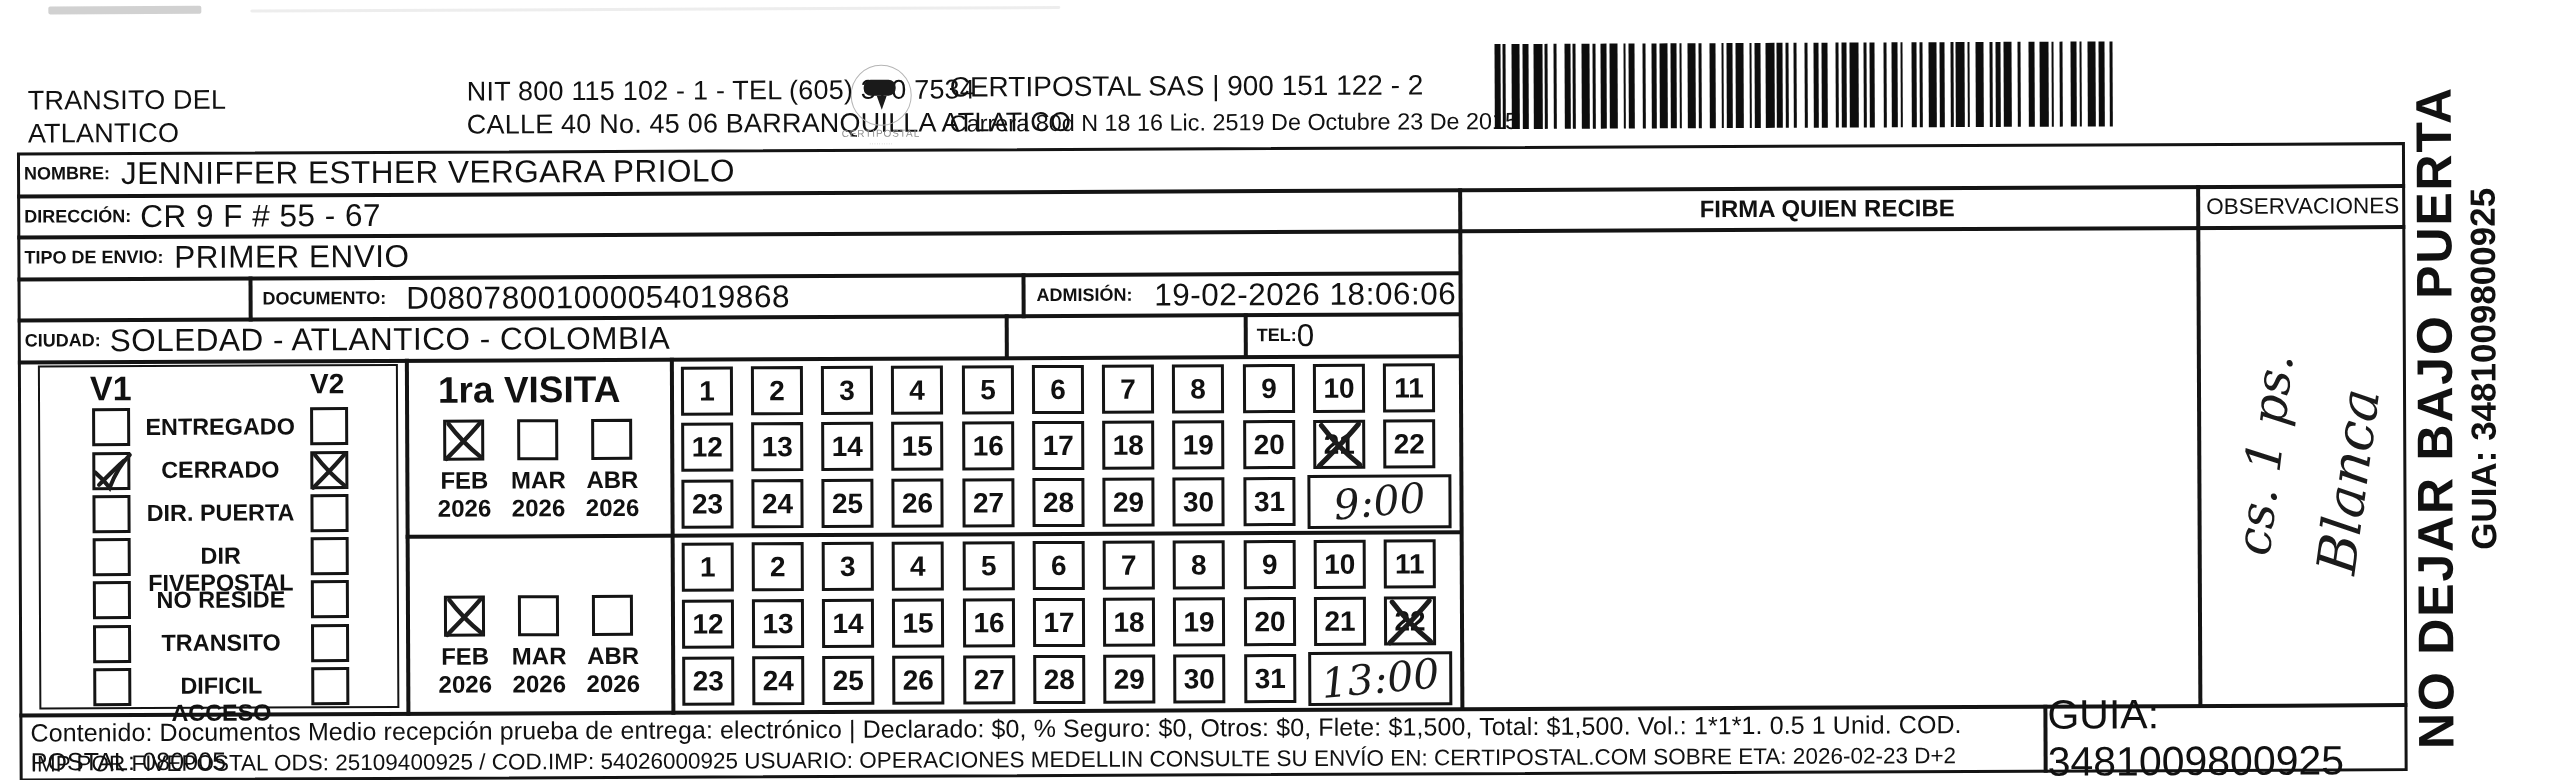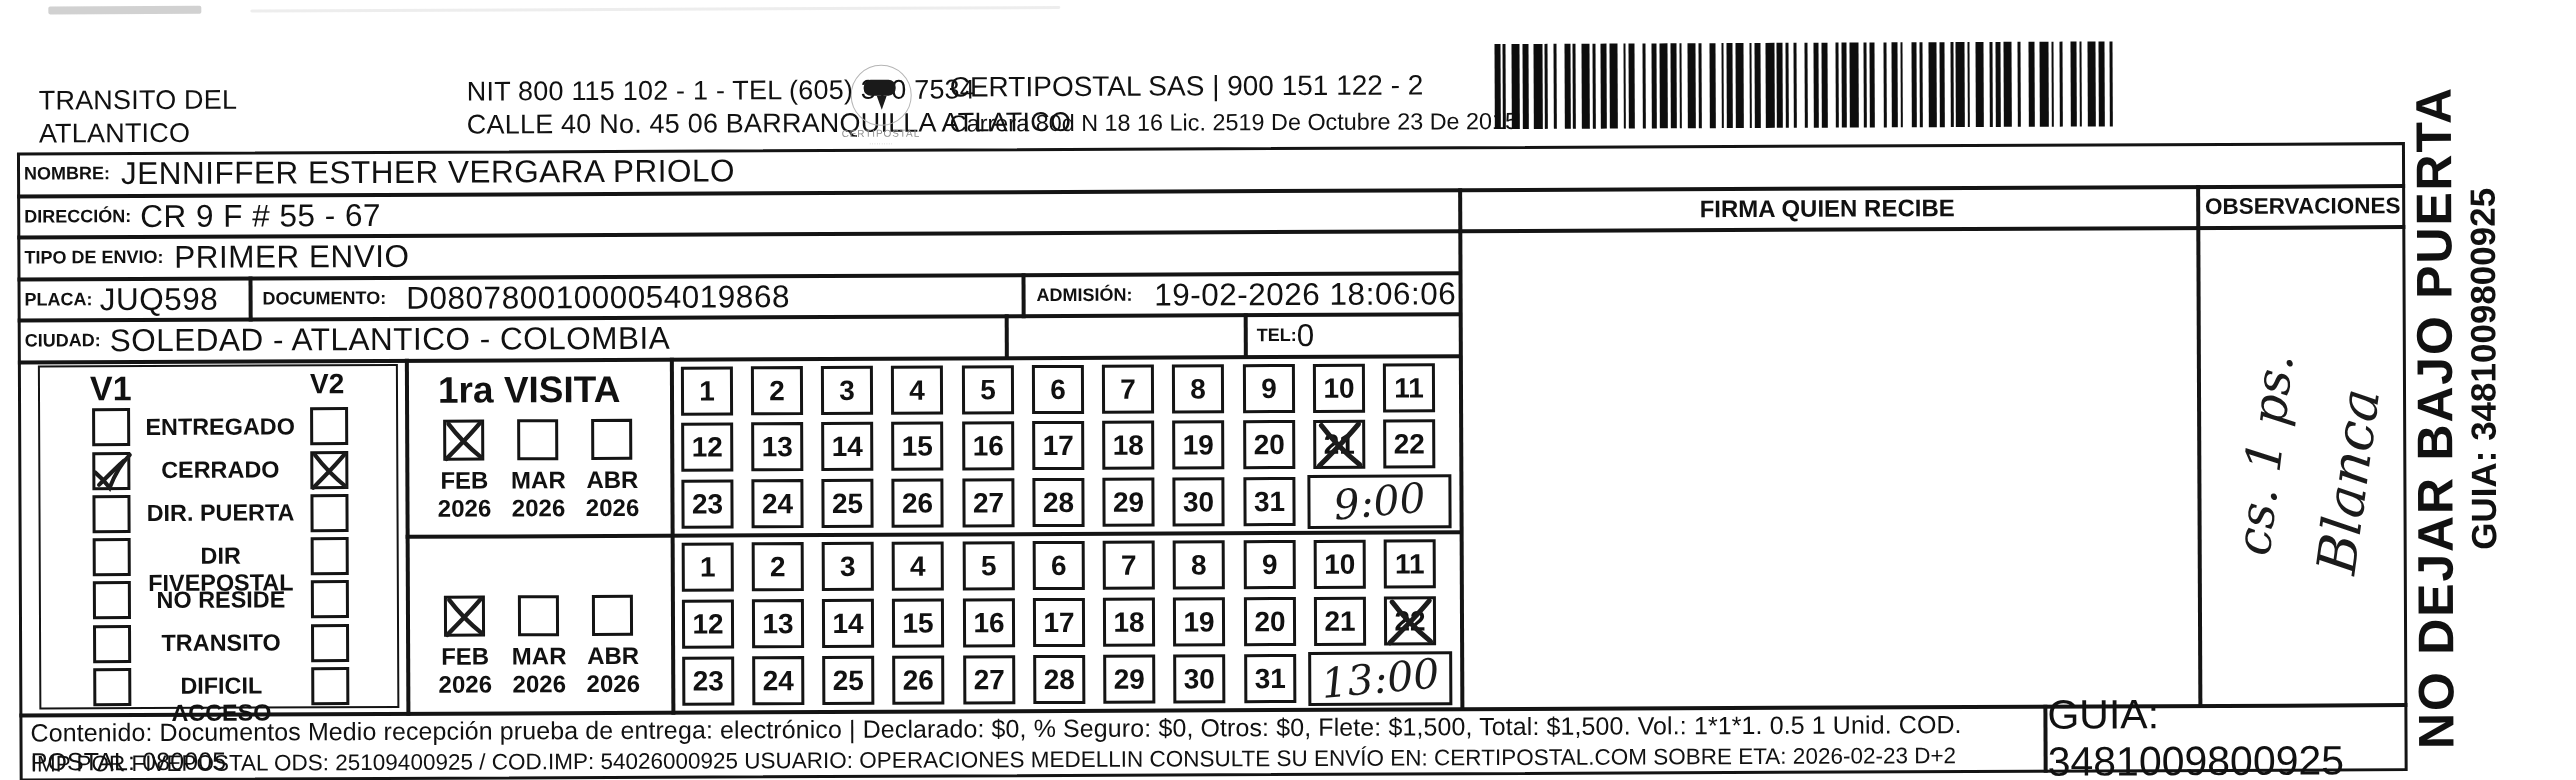--- a/index.html
+++ b/index.html
@@ -27,21 +27,21 @@
   .smudge{position:absolute;background:#9a9a9a;opacity:.45;border-radius:1.8px;}
 </style>
 </head>
 <body>
 
 <div id="sheet">
 
   <div class="smudge" style="left:50px;top:0.9px;width:153px;height:8px;"></div>
   <div class="smudge" style="left:252px;top:5.4px;width:810px;height:2.7px;opacity:.18;"></div>
 
-  <div class="abs hdr-txt" style="left:40px;top:79px;">
+  <div class="abs hdr-txt" style="left:29px;top:79px;">
     <div>TRANSITO DEL</div>
     <div>ATLANTICO</div>
   </div>
   <div class="abs hdr-txt" style="left:468px;top:72px;">
     <div>NIT 800 115 102 - 1 - TEL (605) 370 7534</div>
     <div>CALLE 40 No. 45 06 BARRANQUILLA ATLATICO</div>
   </div>
 
   <div class="abs" style="left:837px;top:63px;width:90px;">
     <div style="width:59px;height:59px;border:1.8px solid #b5b5b5;border-radius:50%;margin:0 auto;position:relative;">
@@ -212,24 +212,20 @@
     <span class="row-label">NOMBRE:</span>
     <span class="row-value" style="margin-left:10.8px;">JENNIFFER ESTHER VERGARA  PRIOLO</span>
   </div>
   <div class="cell" style="left:25px;top:191px;height:40px;">
     <span class="row-label">DIRECCIÓN:</span>
     <span class="row-value" style="margin-left:9px;">CR 9 F # 55 - 67</span>
   </div>
   <div class="cell" style="left:25px;top:232px;height:40px;">
     <span class="row-label">TIPO DE ENVIO:</span>
     <span class="row-value" style="margin-left:10.8px;">PRIMER ENVIO</span>
-  </div>
-  <div class="cell" style="left:25px;top:274px;height:40px;">
-    <span class="row-label">PLACA:</span>
-    <span class="row-value" style="margin-left:7.2px;">JUQ598</span>
   </div>
   <div class="cell" style="left:263px;top:274px;height:40px;">
     <span class="row-label">DOCUMENTO:</span>
     <span class="row-value" style="margin-left:20px;">D08078001000054019868</span>
   </div>
   <div class="cell" style="left:1037px;top:274px;height:40px;">
     <span class="row-label">ADMISIÓN:</span>
     <span class="row-value" style="margin-left:21.6px;">19-02-2026 18:06:06</span>
   </div>
   <div class="cell" style="left:25px;top:315px;height:40px;">
@@ -394,21 +390,21 @@
       <div class="day-box" style="left: 1243px; top: 654px;">31</div>
       <div class="abs" style="left: 1307px; top: 652px; width: 144px; height: 54px; border: 3.6px solid rgb(20, 20, 20); box-sizing: border-box; display: flex; align-items: center; justify-content: center;">
         <span class="hand" style="font-size: 41px; transform: rotate(-5deg);">13:00</span>
       </div>
     </div>
 
   <div class="cell" style="left:1459px;top:191px;width:738px;height:40px;justify-content:center;">
     <span style="font-weight:bold;font-size:24px;">FIRMA QUIEN RECIBE</span>
   </div>
   <div class="cell" style="left:2201px;top:191px;width:205px;height:40px;justify-content:center;">
-    <span style="font-weight:bold;font-size:22.5px;">OBSERVACIONES</span>
+    <span style="font-weight:normal;font-size:22.5px;">OBSERVACIONES</span>
   </div>
   <div class="abs" style="left:2208px;top:243px;width:198px;height:459px;">
     <div class="vtext hand" style="position:absolute;left:16px;top:18px;height:396px;width:81px;font-size:49px;transform:rotate(187deg);">cs. 1 ps.</div>
     <div class="vtext hand" style="position:absolute;left:97px;top:45px;height:396px;width:86px;font-size:54px;transform:rotate(188deg);">Blanca</div>
   </div>
 
   <div class="abs" style="left:29px;top:713px;width:1999px;font-size:25px;letter-spacing:0.1px;">Contenido: Documentos Medio recepción prueba de entrega: electrónico | Declarado: $0, % Seguro: $0, Otros: $0, Flete: $1,500, Total: $1,500. Vol.: 1*1*1. 0.5  1 Unid. COD. POSTAL: 080005</div>
   <div class="abs" style="left:29px;top:746px;width:1999px;font-size:22.5px;">IMP POR FIVEPOSTAL ODS: 25109400925 / COD.IMP: 54026000925 USUARIO: OPERACIONES MEDELLIN CONSULTE SU ENVÍO EN: CERTIPOSTAL.COM SOBRE ETA: 2026-02-23 D+2</div>
   <div class="cell" style="left:2046px;top:708px;width:360px;height:68px;justify-content:center;">
     <span style="font-size:41px;">GUIA: 3481009800925</span>

